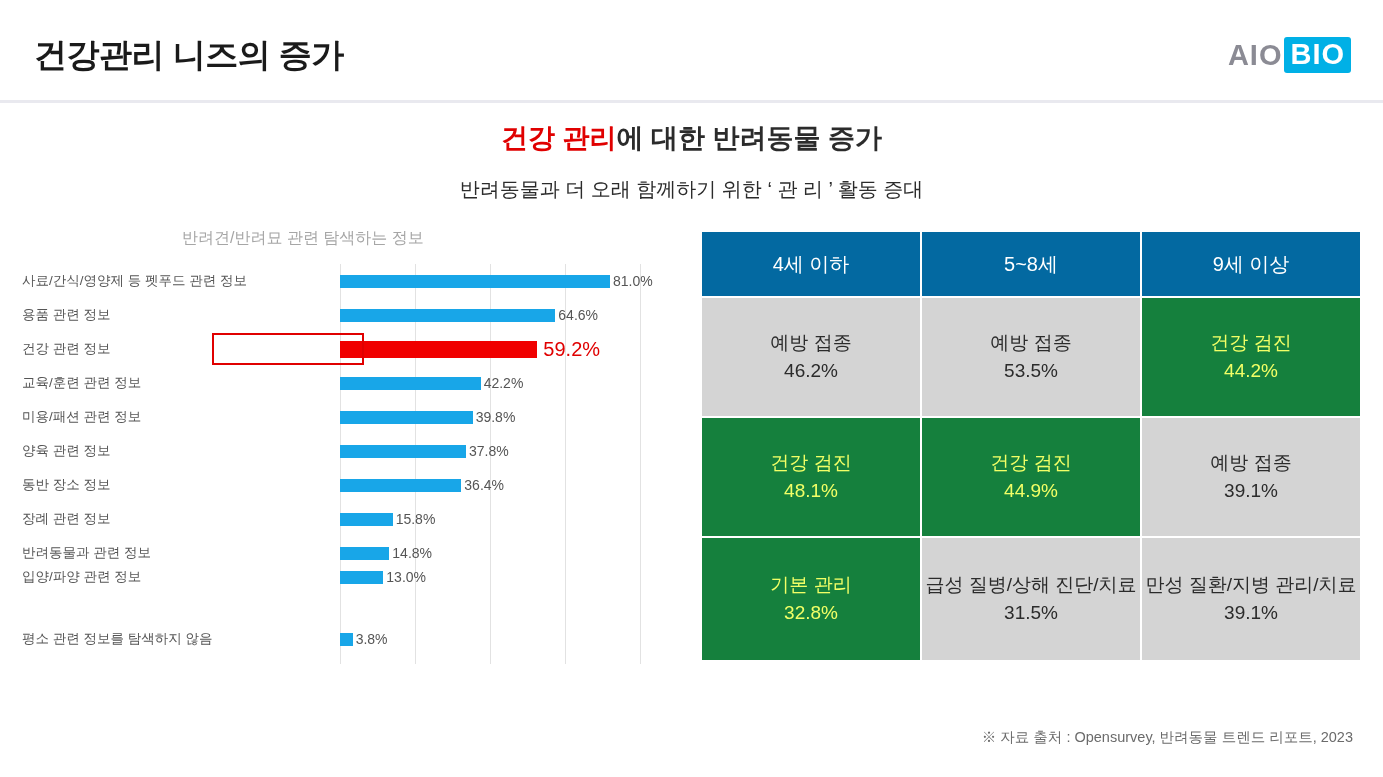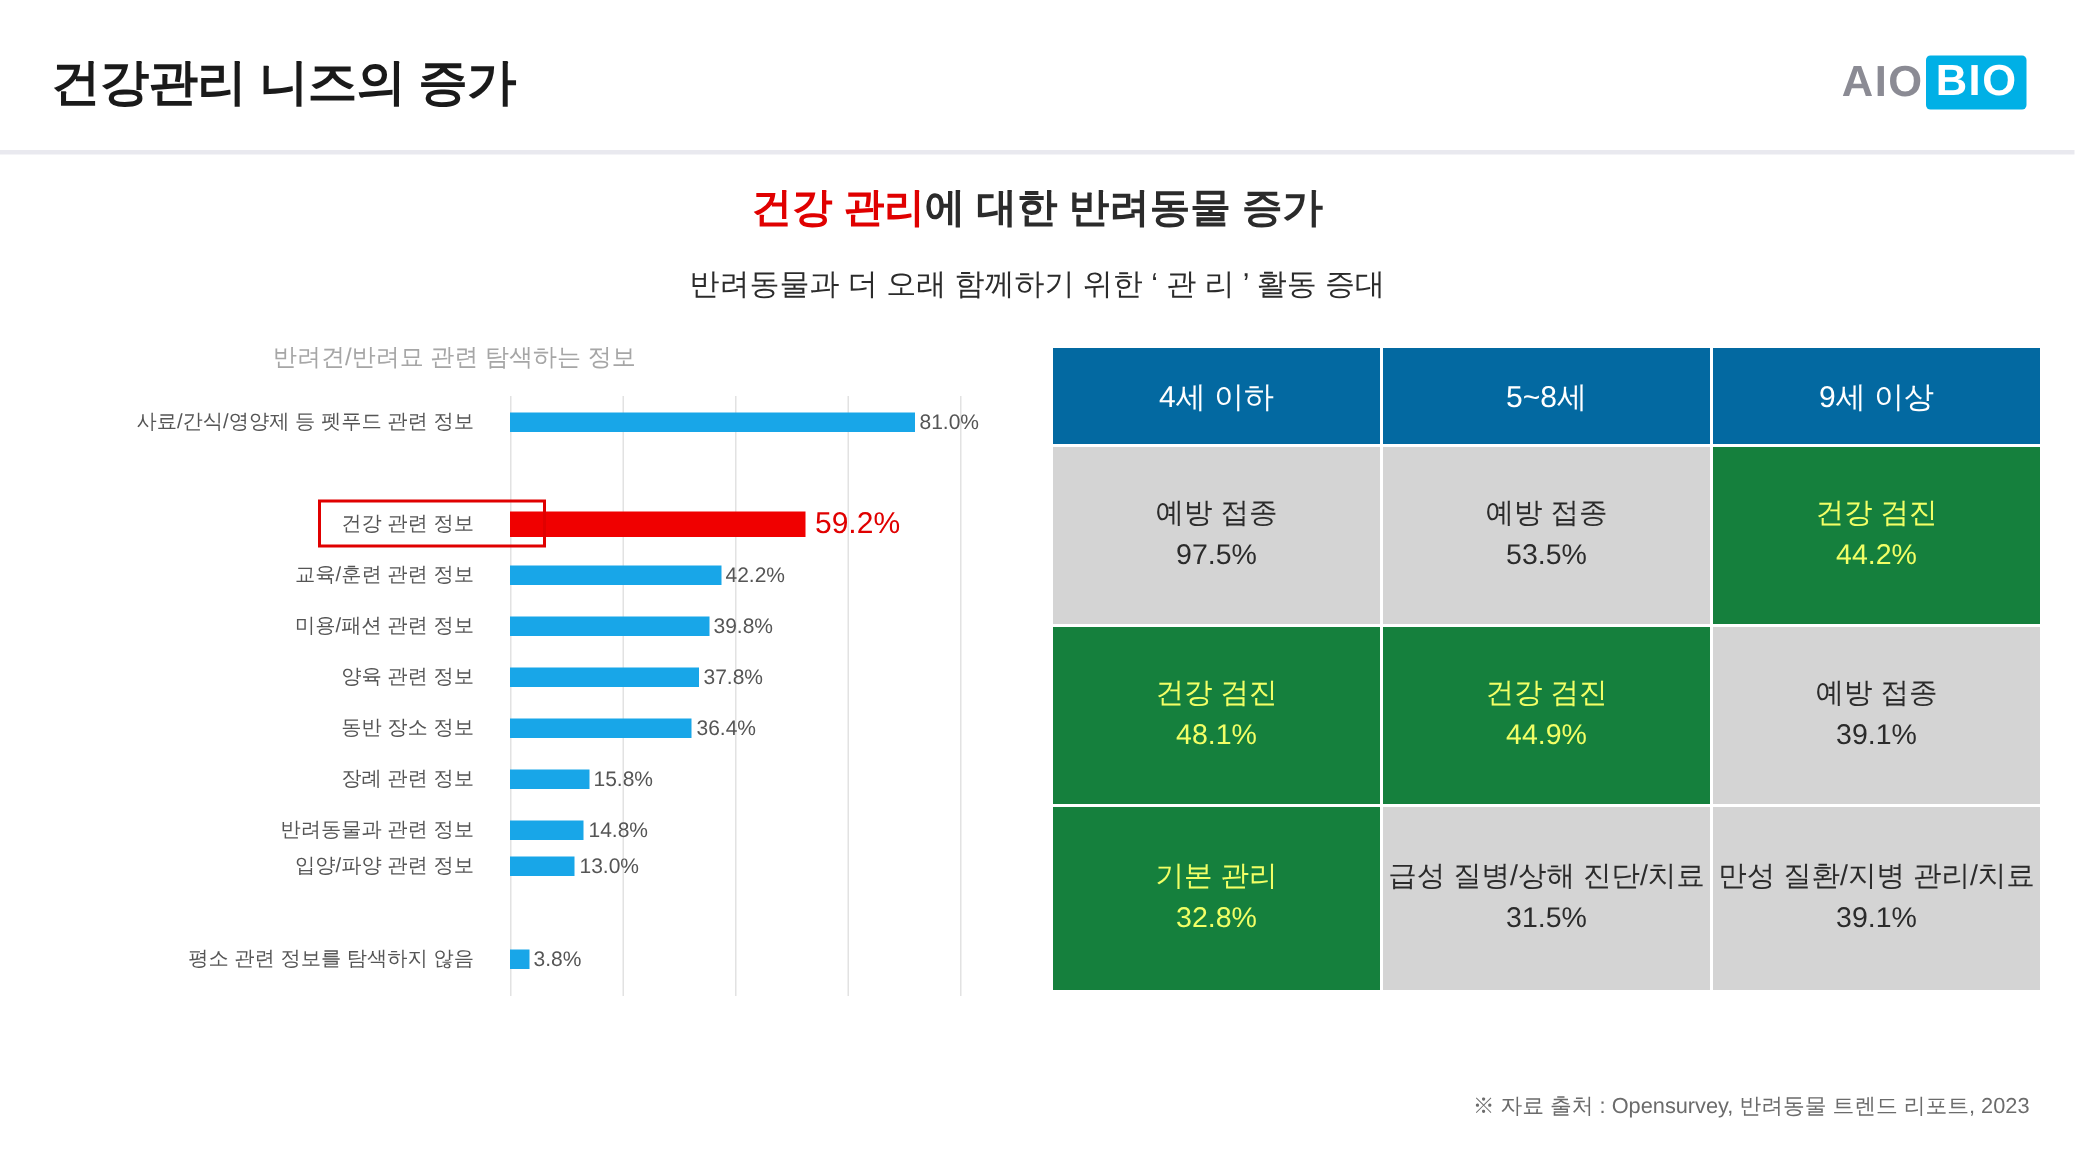--- a/index.html
+++ b/index.html
@@ -110,21 +110,20 @@
   .bar-row {
     position: absolute;
     left: 0;
     width: 660px;
     height: 34px;
     display: flex;
     align-items: center;
   }
   .bar-label {
     width: 318px;
-    text-align: right;
     padding-right: 24px;
     font-size: 13.5px;
     color: #555;
     white-space: nowrap;
   }
   .bar-wrap {
     position: relative;
     flex: 1;
     height: 34px;
     display: flex;
@@ -223,20 +222,27 @@
       <div class="grid-line" style="left: 318px;"></div>
       <div class="grid-line" style="left: 393px;"></div>
       <div class="grid-line" style="left: 468px;"></div>
       <div class="grid-line" style="left: 543px;"></div>
       <div class="grid-line" style="left: 618px;"></div>
       <div class="bar-row" style="top: 0px;">
         <div class="bar-label">사료/간식/영양제 등 펫푸드 관련 정보</div>
         <div class="bar-wrap">
           <div class="bar" style="width: 270px;"></div>
           <div class="bar-value">81.0%</div>
+        </div>
+      </div>
+      <div class="bar-row" style="top: 34px;">
+        <div class="bar-label">용품 관련 정보</div>
+        <div class="bar-wrap">
+          <div class="bar" style="width: 215.333px;"></div>
+          <div class="bar-value">64.6%</div>
         </div>
       </div>
       <div class="bar-row" style="top: 68px;">
         <div class="bar-label">건강 관련 정보</div>
         <div class="bar-wrap">
           <div class="bar hl" style="width: 197.333px;"></div>
           <div class="bar-value hl">59.2%</div>
         </div>
       </div>
       <div class="bar-row" style="top: 102px;">
@@ -305,21 +311,21 @@
       <tr>
         <th class="th-cell">4세 이하</th>
         <th class="th-cell">5~8세</th>
         <th class="th-cell">9세 이상</th>
       </tr>
     </thead>
     <tbody id="table-body">
         <tr>
           <td class="cell gray">
             <span class="c-name">예방 접종</span>
-            <span class="c-val">97.5%</span>
+            <span class="c-val">46.2%</span>
           </td>
           <td class="cell gray">
             <span class="c-name">예방 접종</span>
             <span class="c-val">53.5%</span>
           </td>
           <td class="cell blue">
             <span class="c-name">건강 검진</span>
             <span class="c-val">44.2%</span>
           </td>
         </tr>

